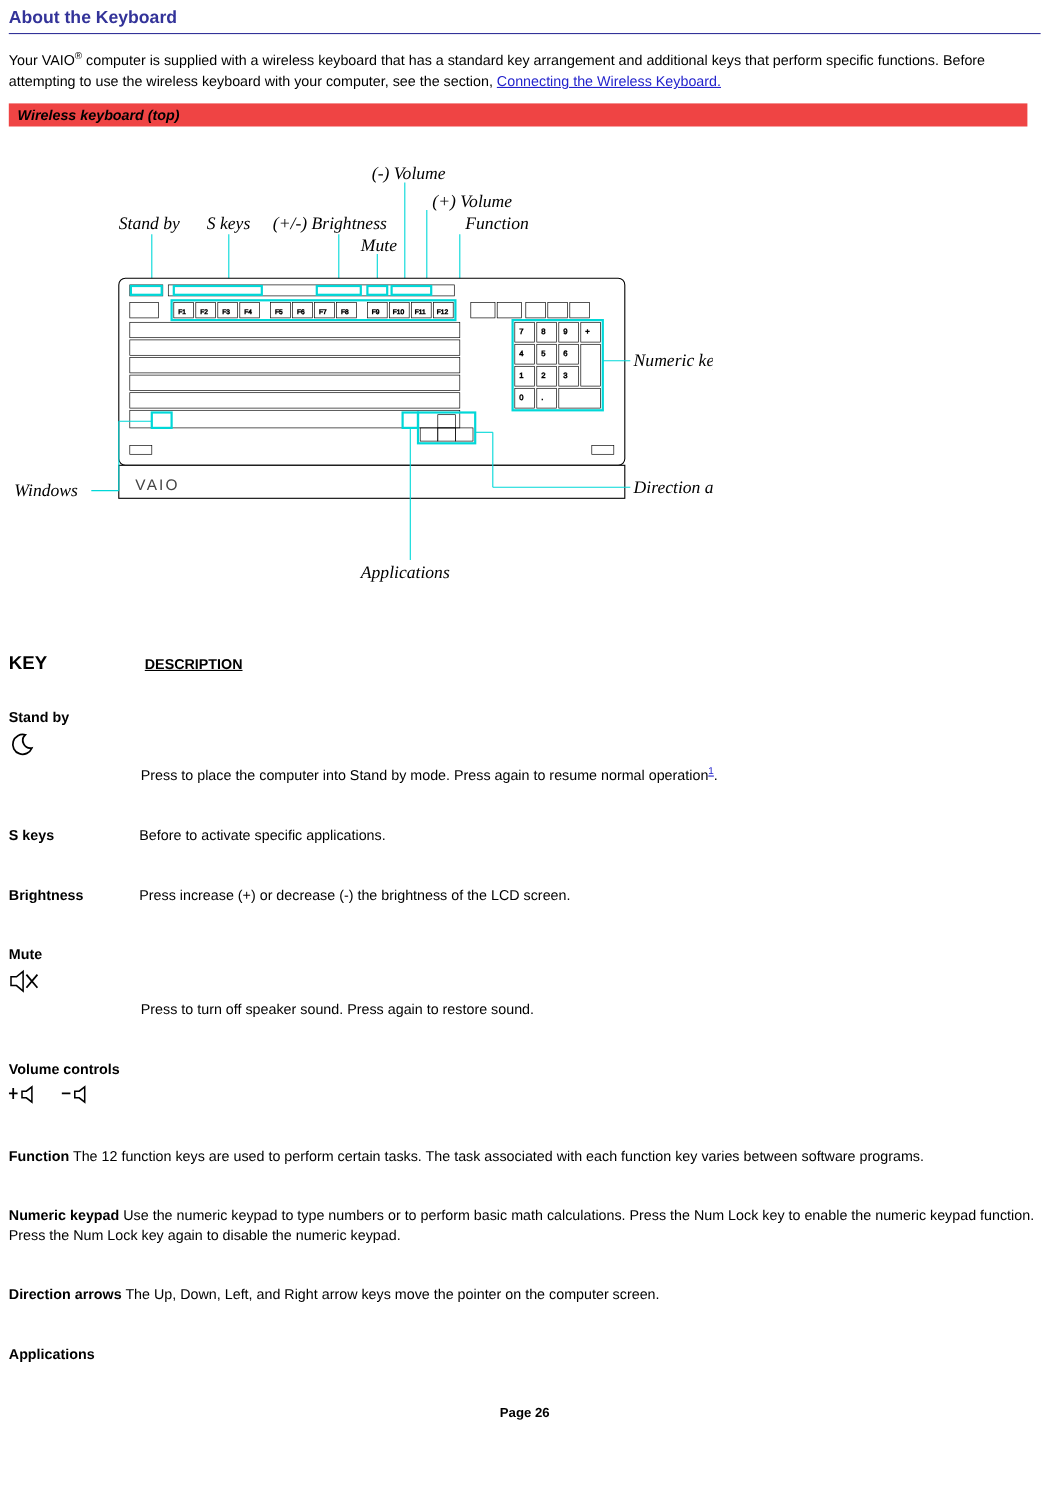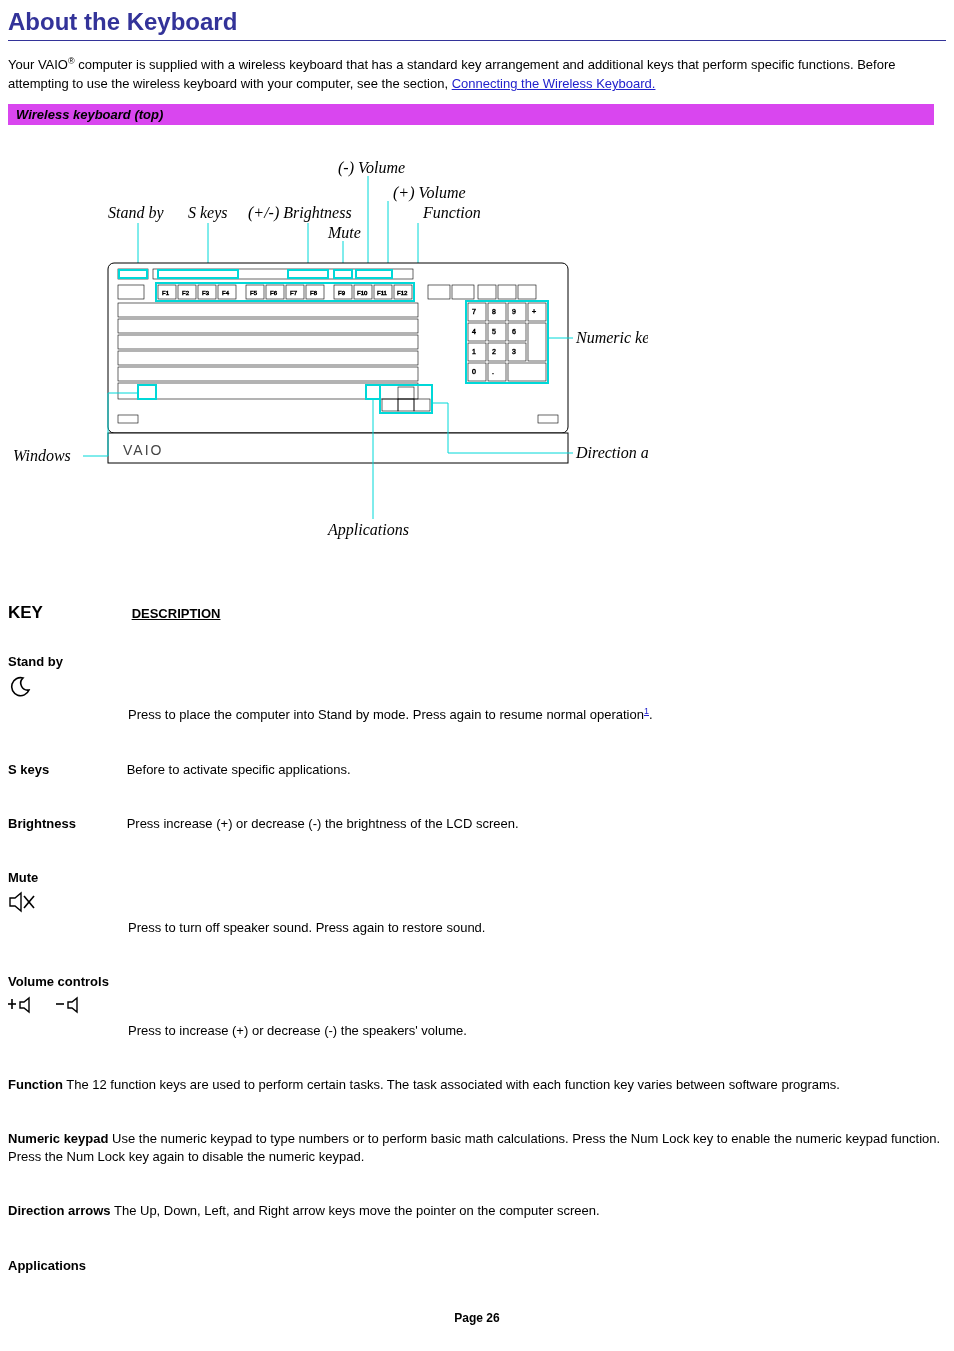--- a/index.html
+++ b/index.html
@@ -6,36 +6,36 @@
     font-family: Verdana, Geneva, sans-serif;
     font-size: 13px;
     color: #000;
     margin: 0;
     padding: 8px 8px 20px 8px;
     width: 938px;
     background: #fff;
   }
   h1.title {
     color: #333399;
-    font-size: 24px;
+    font-size: 16px;
     font-weight: bold;
     margin: 0 0 2px 0;
     padding-bottom: 4px;
     border-bottom: 1px solid #333399;
   }
   p.intro {
     margin: 14px 0 10px 0;
     line-height: 1.45;
   }
   a.link {
     color: #2222cc;
     text-decoration: underline;
   }
   .caption-bar {
-    background: #d946ef;
+    background: #ef4444;
     font-style: italic;
     font-weight: bold;
     font-size: 13px;
     padding: 3px 8px;
     margin: 6px 12px 18px 0;
   }
   .diagram-wrap {
     width: 640px;
     margin: 0 0 40px 0;
     position: relative;
@@ -310,21 +310,20 @@
     <svg class="icon-svg" width="44" height="20" viewBox="0 0 44 20">
       <line x1="4" y1="3" x2="4" y2="13" stroke="#000" stroke-width="1.6"></line>
       <line x1="0" y1="8" x2="8" y2="8" stroke="#000" stroke-width="1.6"></line>
       <path d="M12 6 H16 L21 2 V16 L16 12 H12 Z" fill="none" stroke="#000" stroke-width="1.4"></path>
     </svg>
     <svg class="icon-svg" width="40" height="20" viewBox="0 0 40 20">
       <line x1="0" y1="8" x2="8" y2="8" stroke="#000" stroke-width="1.6"></line>
       <path d="M12 6 H16 L21 2 V16 L16 12 H12 Z" fill="none" stroke="#000" stroke-width="1.4"></path>
     </svg>
   </span>
-  <span class="desc-text">Press to increase (+) or decrease (-) the speakers' volume.</span>
 </div>
 
 <div class="entry">
   <span class="key-label">Function</span>
   <span class="desc-text flow">The 12 function keys are used to perform certain tasks. The task associated with each function key varies between software programs.</span>
 </div>
 
 <div class="entry">
   <span class="key-label">Numeric keypad</span>
   <span class="desc-text flow">Use the numeric keypad to type numbers or to perform basic math calculations. Press the Num Lock key to enable the numeric keypad function. Press the Num Lock key again to disable the numeric keypad.</span>

